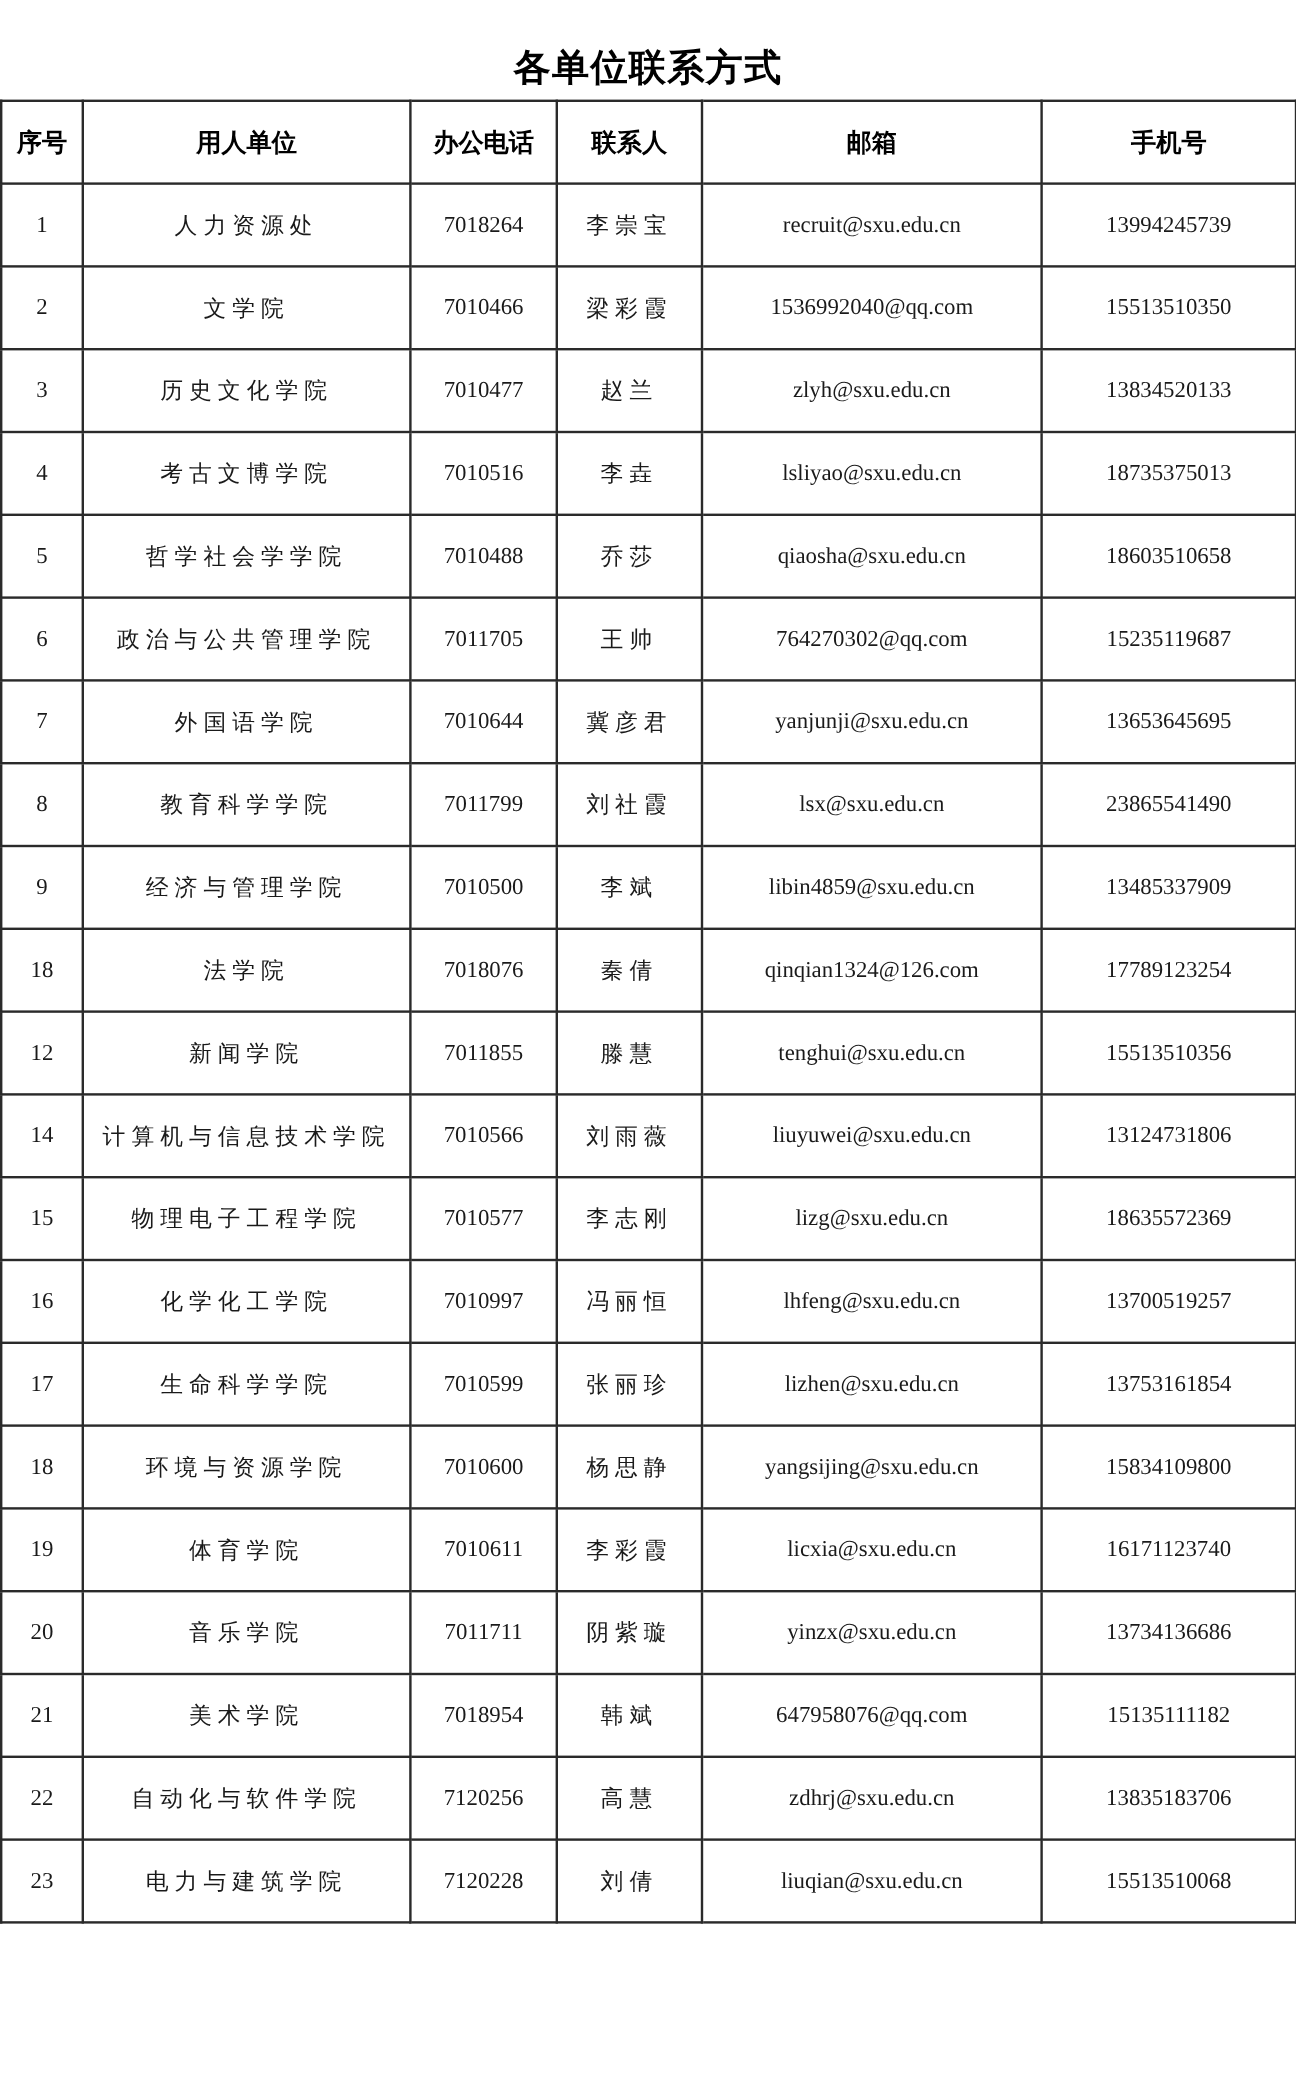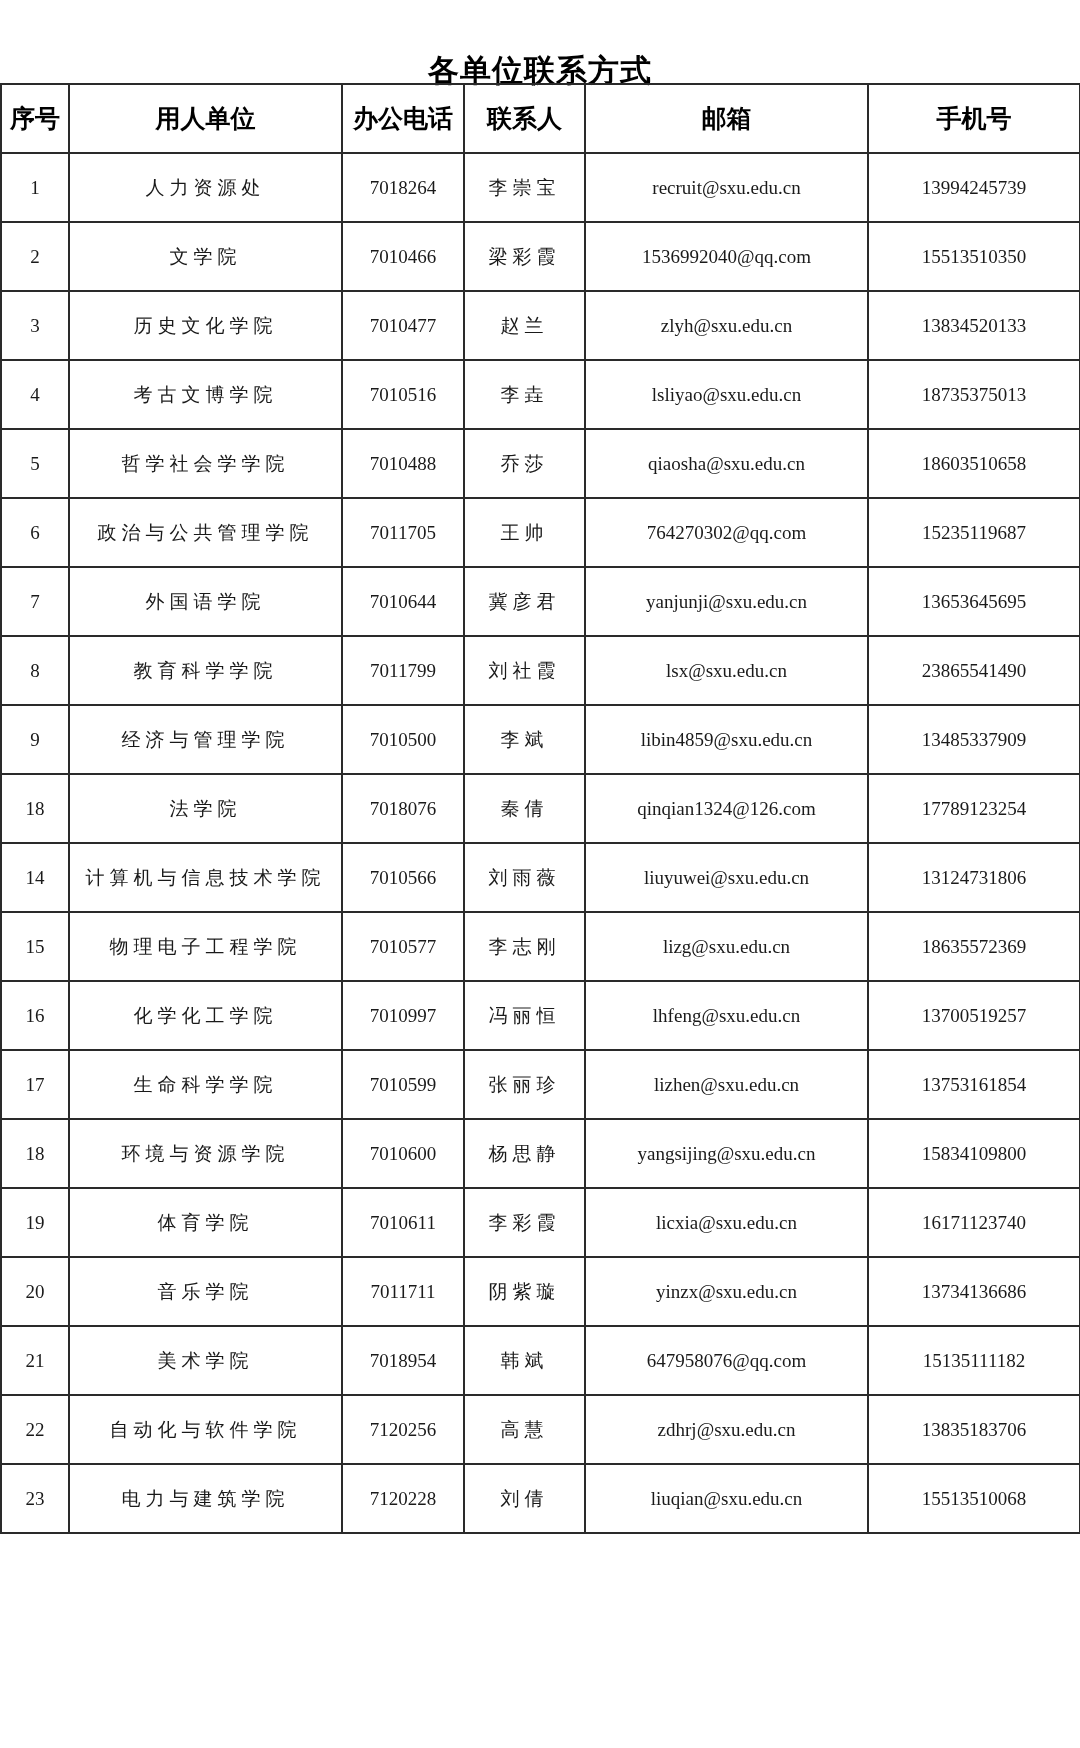--- a/index.html
+++ b/index.html
@@ -10,21 +10,21 @@
     body {
       width: 1080px;
       height: 1748px;
       position: relative;
       overflow: hidden;
       font-family: "DejaVu Serif", "Liberation Serif", serif;
       color: #111111;
     }
     .doc-title {
       position: absolute;
-      top: 25px;
+      top: 12px;
       left: 0;
       width: 1080px;
       text-align: center;
       font-family: "DejaVu Sans", "Liberation Sans", sans-serif;
       font-weight: bold;
       font-size: 31px;
       line-height: 48px;
       letter-spacing: 1px;
       color: #000;
     }
@@ -40,21 +40,21 @@
     table.contact-table td {
       border: 2px solid #2a2a2a;
       text-align: center;
       vertical-align: middle;
       padding: 0;
     }
     table.contact-table th {
       height: 67px;
       font-family: "DejaVu Sans", "Liberation Sans", sans-serif;
       font-weight: bold;
-      font-size: 25px;
+      font-size: 21px;
       color: #000;
     }
     table.contact-table td {
       height: 67px;
       font-size: 19px;
       color: #1a1a1a;
     }
     td.cjk {
       font-family: Liberation Serif, serif;
       letter-spacing: 5px;
@@ -170,20 +170,28 @@
       </tr>
       <tr>
         <td class="num">18</td>
         <td class="cjk">法学院</td>
         <td class="num">7018076</td>
         <td class="cjk">秦倩</td>
         <td class="mail">qinqian1324@126.com</td>
         <td class="num">17789123254</td>
       </tr>
       <tr>
+        <td class="num">12</td>
+        <td class="cjk">新闻学院</td>
+        <td class="num">7011855</td>
+        <td class="cjk">滕慧</td>
+        <td class="mail">tenghui@sxu.edu.cn</td>
+        <td class="num">15513510356</td>
+      </tr>
+      <tr>
         <td class="num">14</td>
         <td class="cjk">计算机与信息技术学院</td>
         <td class="num">7010566</td>
         <td class="cjk">刘雨薇</td>
         <td class="mail">liuyuwei@sxu.edu.cn</td>
         <td class="num">13124731806</td>
       </tr>
       <tr>
         <td class="num">15</td>
         <td class="cjk">物理电子工程学院</td>

